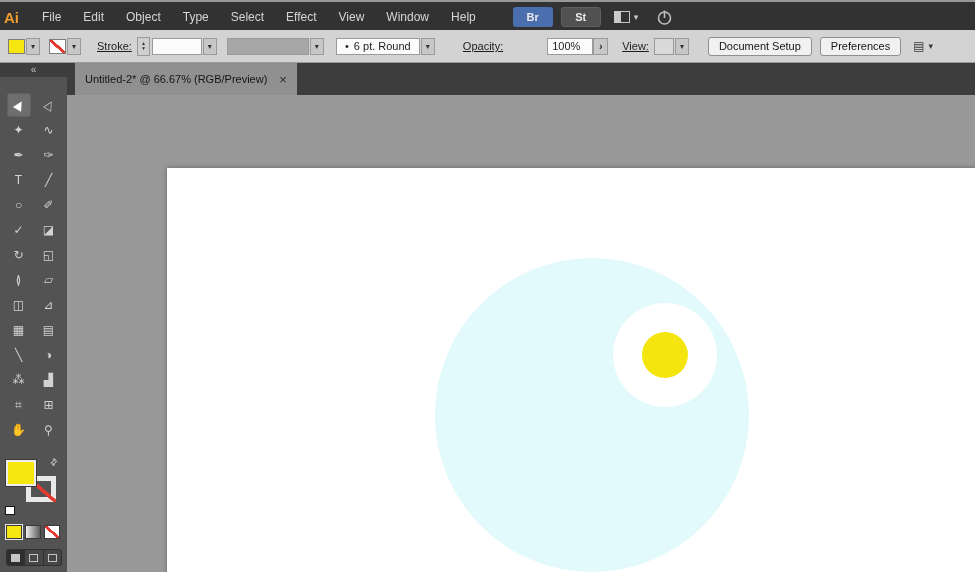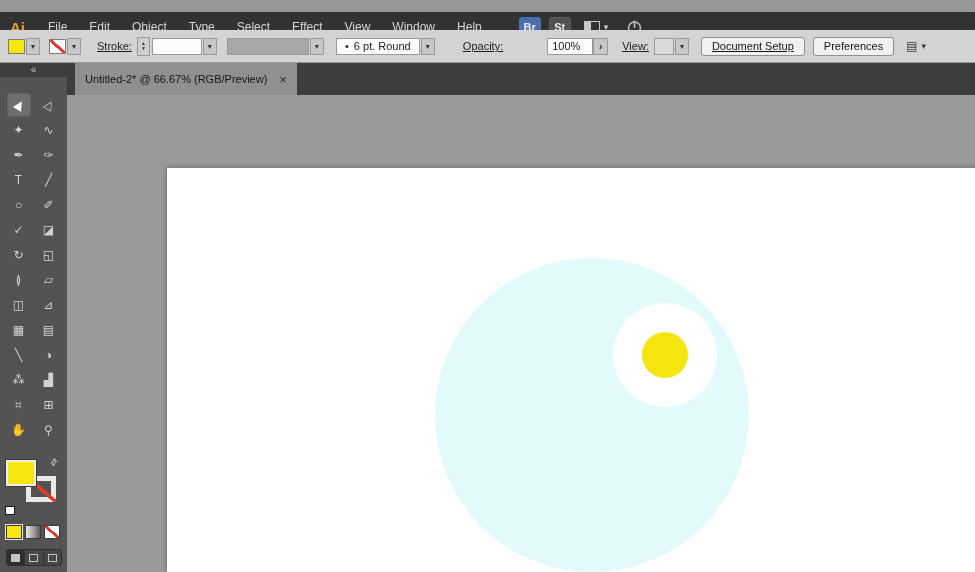--- a/index.html
+++ b/index.html
@@ -1,24 +1,24 @@
 <!DOCTYPE html>
 <html><head>
 <meta charset="utf-8">
 <style>
   html,body{margin:0;padding:0;background:#2b2b2b;}
   .app{position:relative;width:975px;height:572px;overflow:hidden;background:#989898;
        font-family:"Liberation Sans","DejaVu Sans",sans-serif;-webkit-user-select:none;user-select:none;}
 
   
-  .menubar{position:absolute;top:12px;left:0;right:0;height:30px;background:#323232;
-           display:flex;align-items:center;padding-left:10px;box-sizing:border-box;}
+  .menubar{position:absolute;top:2px;left:0;right:0;height:30px;background:#323232;
+           display:flex;align-items:center;padding-left:4px;box-sizing:border-box;}
   .logo{color:#F29B2E;font-weight:bold;font-size:15px;margin-right:12px;}
   .menu-item{color:#D6D6D6;font-size:12px;line-height:30px;padding:0 11px;cursor:default;}
-  .badge{width:22px;height:20px;border-radius:3px;display:flex;align-items:center;justify-content:center;
+  .badge{width:40px;height:20px;border-radius:3px;display:flex;align-items:center;justify-content:center;
          font-size:11px;font-weight:bold;color:#E9E9E9;}
   .badge.br{background:#4B6FAE;margin-left:26px;}
   .badge.st{background:#515151;border:1px solid #606060;margin-left:8px;box-sizing:border-box;}
   .ws{display:flex;align-items:center;gap:4px;margin-left:13px;}
   .ws-icon{width:16px;height:12px;border:1px solid #C9C9C9;box-sizing:border-box;
            background:linear-gradient(90deg,#C9C9C9 0 6px,transparent 6px);}
   .dd{color:#C9C9C9;font-size:9px;line-height:1;}
   .launcher{margin-left:18px;display:flex;align-items:center;}
 
   
@@ -176,21 +176,21 @@
     </span>
 
     <span class="cb-label" style="margin-left:14px;">View:</span>
     <span class="grp" style="margin-left:5px;">
       <span class="field" style="width:20px;background:#DADADA;"></span>
       <span class="mini-dd">
           <span>▾</span>
         </span>
     </span>
 
-    <span class="cb-btn" style="margin-left:12px;text-decoration:underline;">Document Setup</span>
+    <span class="cb-btn" style="margin-left:19px;">Document Setup</span>
     <span class="cb-btn" style="margin-left:8px;">Preferences</span>
 
     <span class="grp" style="margin-left:12px;gap:4px;">
       <span class="panel-ic">▤</span>
       <span class="dd" style="color:#3a3a3a;">▾</span>
     </span>
   </div>
 
   <aside class="toolbar">
     <div class="tb-collapse"><span>«</span></div>

